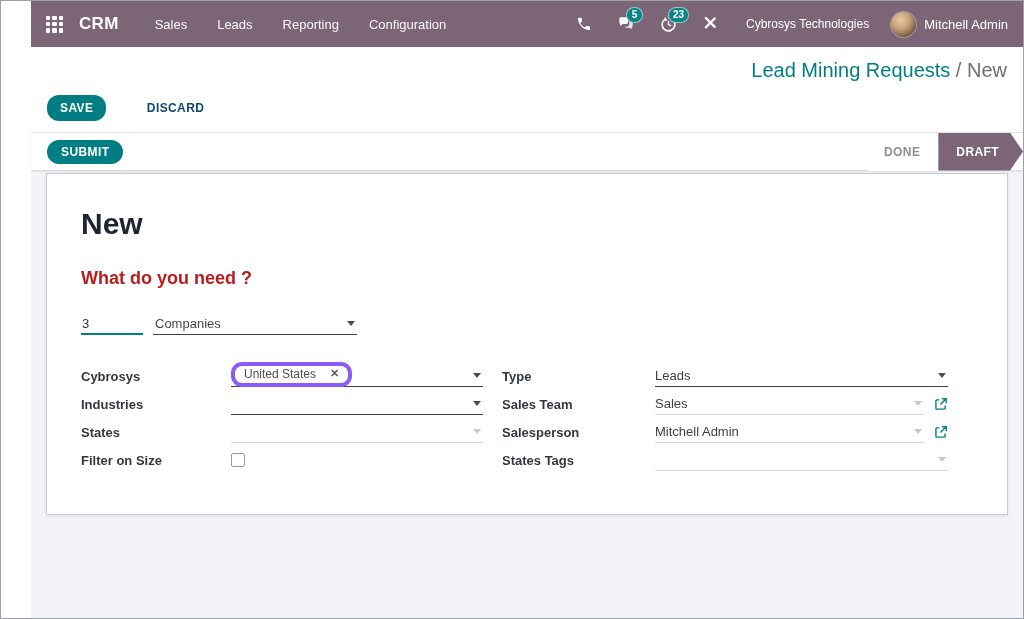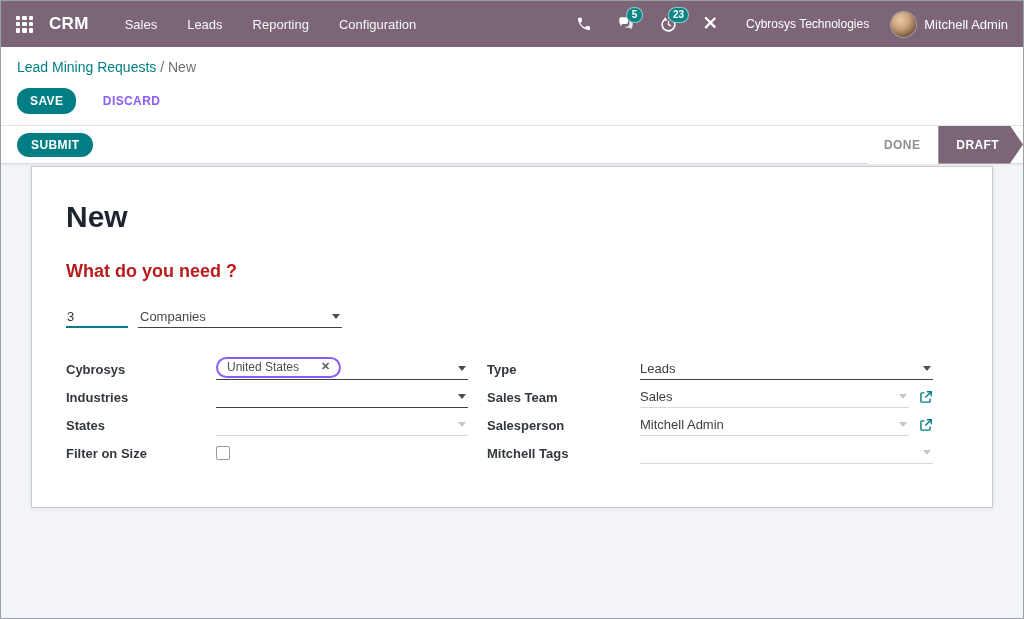--- a/index.html
+++ b/index.html
@@ -1,43 +1,43 @@
 <!DOCTYPE html>
 <html><head>
 <meta charset="utf-8">
 <style>
   * { margin:0; padding:0; box-sizing:border-box; }
   html,body { width:1024px; height:619px; }
   body { font-family:"Liberation Sans", sans-serif; background:#fff; }
-  .screen { width:1024px; height:619px; border:1px solid #9aa0a6; display:flex; flex-direction:column; overflow:hidden; background:#fff; }
+  .screen { width:1024px; height:619px; border:1px solid #9aa0a6; display:flex; flex-direction:column; overflow:hidden; background:#fff;padding-left:30px; }
 
   
   .navbar { height:46px; background:#7c6576; display:flex; align-items:center; padding:0 15px; flex-shrink:0; color:#fff; }
   .apps-grid { width:17px; height:17px; display:grid; grid-template-columns:repeat(3,1fr); gap:2px; margin-right:16px; cursor:pointer; }
   .apps-grid i { background:#fff; border-radius:1px; }
   .brand { font-size:17px; font-weight:bold; letter-spacing:.3px; margin-right:36px; cursor:pointer; }
   .menu { display:flex; gap:30px; font-size:13px; }
   .menu span { cursor:pointer; opacity:.95; }
   .nav-right { margin-left:auto; display:flex; align-items:center; gap:22px; }
   .nav-icon { position:relative; width:20px; height:20px; display:flex; align-items:center; justify-content:center; cursor:pointer; }
   .nav-icon svg { display:block; }
   .badge { position:absolute; top:-7px; left:10px; min-width:17px; height:16px; padding:0 4px; background:#0c8584; border:1px solid rgba(255,255,255,.55); border-radius:9px; font-size:10px; line-height:14px; text-align:center; color:#fff; font-weight:bold; }
   .company { font-size:12px; margin-left:4px; cursor:pointer; }
   .user { display:flex; align-items:center; gap:8px; cursor:pointer; }
   .avatar { width:25px; height:25px; border-radius:50%; background:radial-gradient(circle at 38% 32%, #e9c9a3 0%, #caa27a 38%, #7e5f46 72%, #4c3a2c 100%); box-shadow:0 0 0 1px rgba(255,255,255,.35); }
   .user-name { font-size:13px; }
 
   
   .control-panel { background:#fff; padding:12px 16px 11px; border-bottom:1px solid #e4e4e4; }
-  .breadcrumb { font-size:14px; margin-bottom:13px; }
+  .breadcrumb { font-size:20px; margin-bottom:13px;text-align:right; }
   .breadcrumb .bc-link { color:#017e84; cursor:pointer; }
   .breadcrumb .bc-sep { color:#6d7175; }
   .breadcrumb .bc-current { color:#6d7175; }
   .btn { display:inline-block; background:#017e84; color:#fff; font-size:12px; font-weight:bold; letter-spacing:.4px; padding:6px 13px; border:none; border-radius:12px; cursor:pointer; font-family:inherit; }
-  .btn-link { background:none; color:#8b5cf6; margin-left:18px; padding:6px 4px; }
+  .btn-link { background:none; color:#0c4a6e; margin-left:32px; padding:6px 4px; }
 
   
   .statusbar { height:38px; background:#fff; display:flex; align-items:center; padding-left:16px; border-bottom:1px solid #d9dcdf; box-shadow:0 1px 2px rgba(0,0,0,.06); flex-shrink:0; position:relative; z-index:2;gap:10px; }
   .statusbar .btn { padding:5px 14px; }
   .sb-states { margin-left:auto; display:flex; align-items:stretch; height:38px; }
   .sb-state { display:flex; align-items:center; font-size:12px; font-weight:bold; letter-spacing:.4px; cursor:pointer; }
   .sb-state.active { background:#7c6576; color:#fff; padding:0 24px 0 18px; clip-path:polygon(0 0, calc(100% - 13px) 0, 100% 50%, calc(100% - 13px) 100%, 0 100%); }
   .sb-state.inactive { color:#8b9095; padding:0 18px 0 16px; background:#fff; }
 
   
@@ -54,21 +54,21 @@
   .col-left { width:402px; }
   .col-right { width:446px; margin-left:19px; }
   .frow { display:flex; align-items:center; height:28px; }
   .flabel { width:150px; font-size:13px; font-weight:bold; color:#33383e; }
   .col-right .flabel { width:153px; }
   .fvalue { flex:1; position:relative; height:22px; display:flex; align-items:center; font-size:13px; color:#3a3f45; padding-right:14px; cursor:pointer; }
   .u-dark { border-bottom:1px solid #3e4247; }
   .u-light { border-bottom:1px solid #d5d8dc; }
   .caret { position:absolute; right:2px; bottom:8px; width:0; height:0; border-left:4px solid transparent; border-right:4px solid transparent; border-top:5px solid #4a4e53; }
   .caret.light { border-top-color:#c3c8cd; }
-  .tag { display:inline-flex; align-items:center; gap:22px; border:2px solid #8b5cf6; border-radius:11px; padding:1px 9px 2px; font-size:12px; color:#4a4f54; background:#fff; margin-bottom:3px; }
+  .tag { display:inline-flex; align-items:center; gap:14px; border:4px solid #8b5cf6; border-radius:11px; padding:1px 9px 2px; font-size:12px; color:#4a4f54; background:#fff; margin-bottom:3px; }
   .tag .x { font-weight:bold; color:#5a5f64; font-size:11px; cursor:pointer; }
   .checkbox { width:14px; height:14px; border:1px solid #8f9aa5; border-radius:2px; background:#fff; cursor:pointer; }
   .ext-link { margin-left:10px; cursor:pointer; display:flex; }
 </style>
 </head>
 <body>
 
 <div class="screen">
 
   <div class="navbar">
@@ -227,21 +227,21 @@
             </div>
             <span class="ext-link">
               <svg width="14" height="14" viewBox="0 0 16 16">
                   <path fill="none" stroke="#017e84" stroke-width="1.6" d="M6.2 3.3H3.2a1 1 0 0 0-1 1v8.5a1 1 0 0 0 1 1h8.5a1 1 0 0 0 1-1v-3"></path>
                   <path fill="none" stroke="#017e84" stroke-width="1.6" d="M9 2h5v5"></path>
                   <path fill="none" stroke="#017e84" stroke-width="1.6" d="M13.6 2.4L7.3 8.7"></path>
                 </svg>
             </span>
           </div>
           <div class="frow">
-            <span class="flabel">Mitchell Tags</span>
+            <span class="flabel">States Tags</span>
             <div class="fvalue u-light">
               <span></span>
               <span class="caret light"></span>
             </div>
           </div>
         </div>
       </div>
 
     </div>
   </div>

